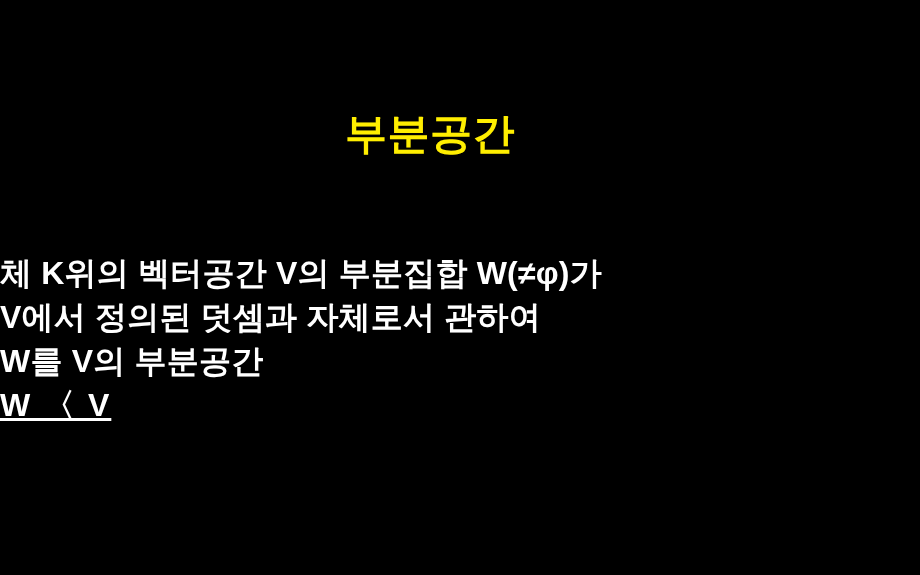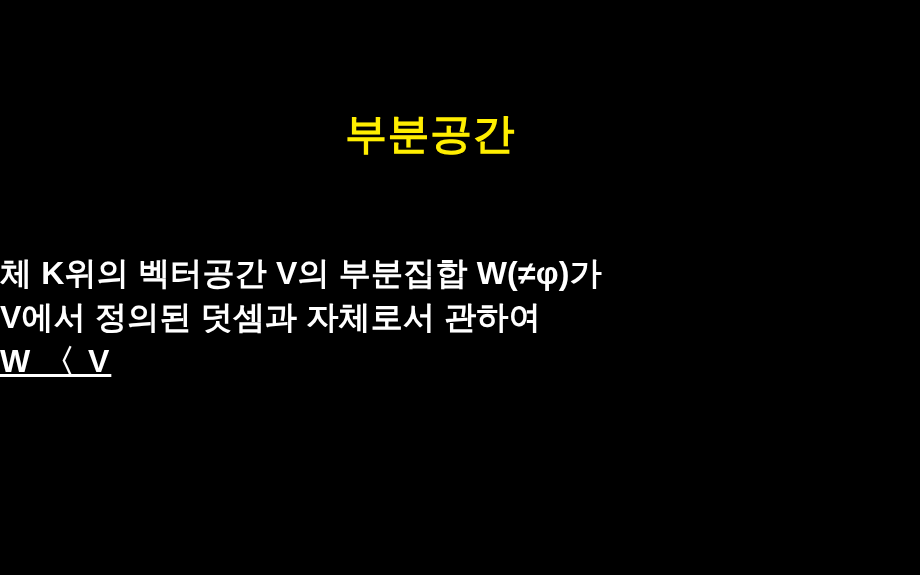--- a/index.html
+++ b/index.html
@@ -67,16 +67,17 @@
 
 <div class="slide">
 
   <div class="title-block">
     <span class="slide-title">부분공간</span>
   </div>
 
   <div class="body-block">
     <span class="body-line">체 K위의 벡터공간 V의 부분집합 W(≠φ)가</span>
     <span class="body-line">V에서 정의된 덧셈과 자체로서 관하여</span>
+    <span class="body-line">W를 V의 부분공간</span>
     <span class="body-line symbolic">W 〈 V</span>
   </div>
 
 </div>
 
 </body></html>

